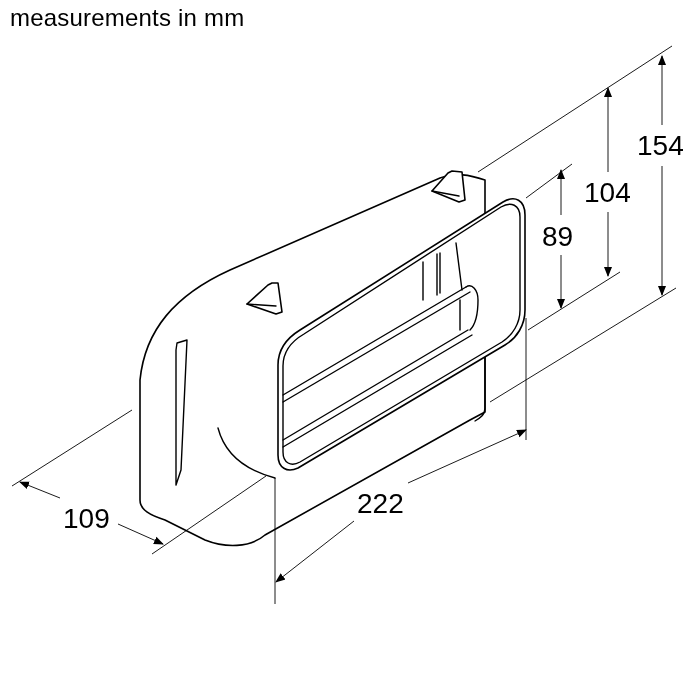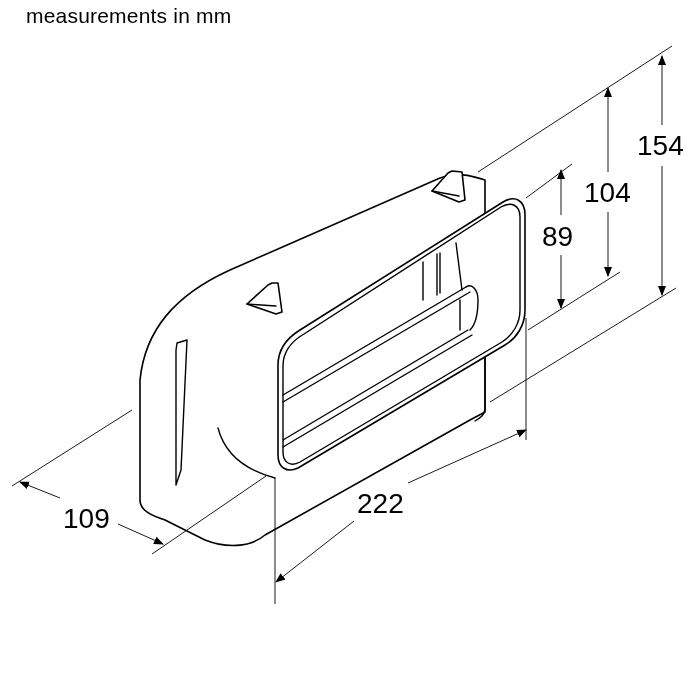--- a/index.html
+++ b/index.html
@@ -1,17 +1,17 @@
 <!DOCTYPE html>
 <html><head>
 <meta charset="utf-8">
 <style>
   html, body { margin: 0; padding: 0; background: #ffffff; }
   body { width: 700px; height: 700px; position: relative; overflow: hidden; font-family: "Liberation Sans", sans-serif; }
-  .title { position: absolute; left: 26px; top: 4px; font-size: 21px; color: #000; letter-spacing: 0.2px; }
+  .title { position: absolute; left: 10px; top: 4px; font-size: 24px; color: #000; letter-spacing: 0.2px; }
   svg { position: absolute; left: 0; top: 0; }
   .dim { font-family: "Liberation Sans", sans-serif; font-size: 28px; fill: #000; }
   .thin { stroke: #000; stroke-width: 0.9; fill: none; }
   .body { stroke: #000; stroke-width: 1.6; fill: #fff; stroke-linejoin: round; stroke-linecap: round; }
   .line { stroke: #000; stroke-width: 1.4; fill: none; stroke-linejoin: round; stroke-linecap: round; }
 </style>
 </head>
 <body>
 
 <div class="title">measurements in mm</div>

